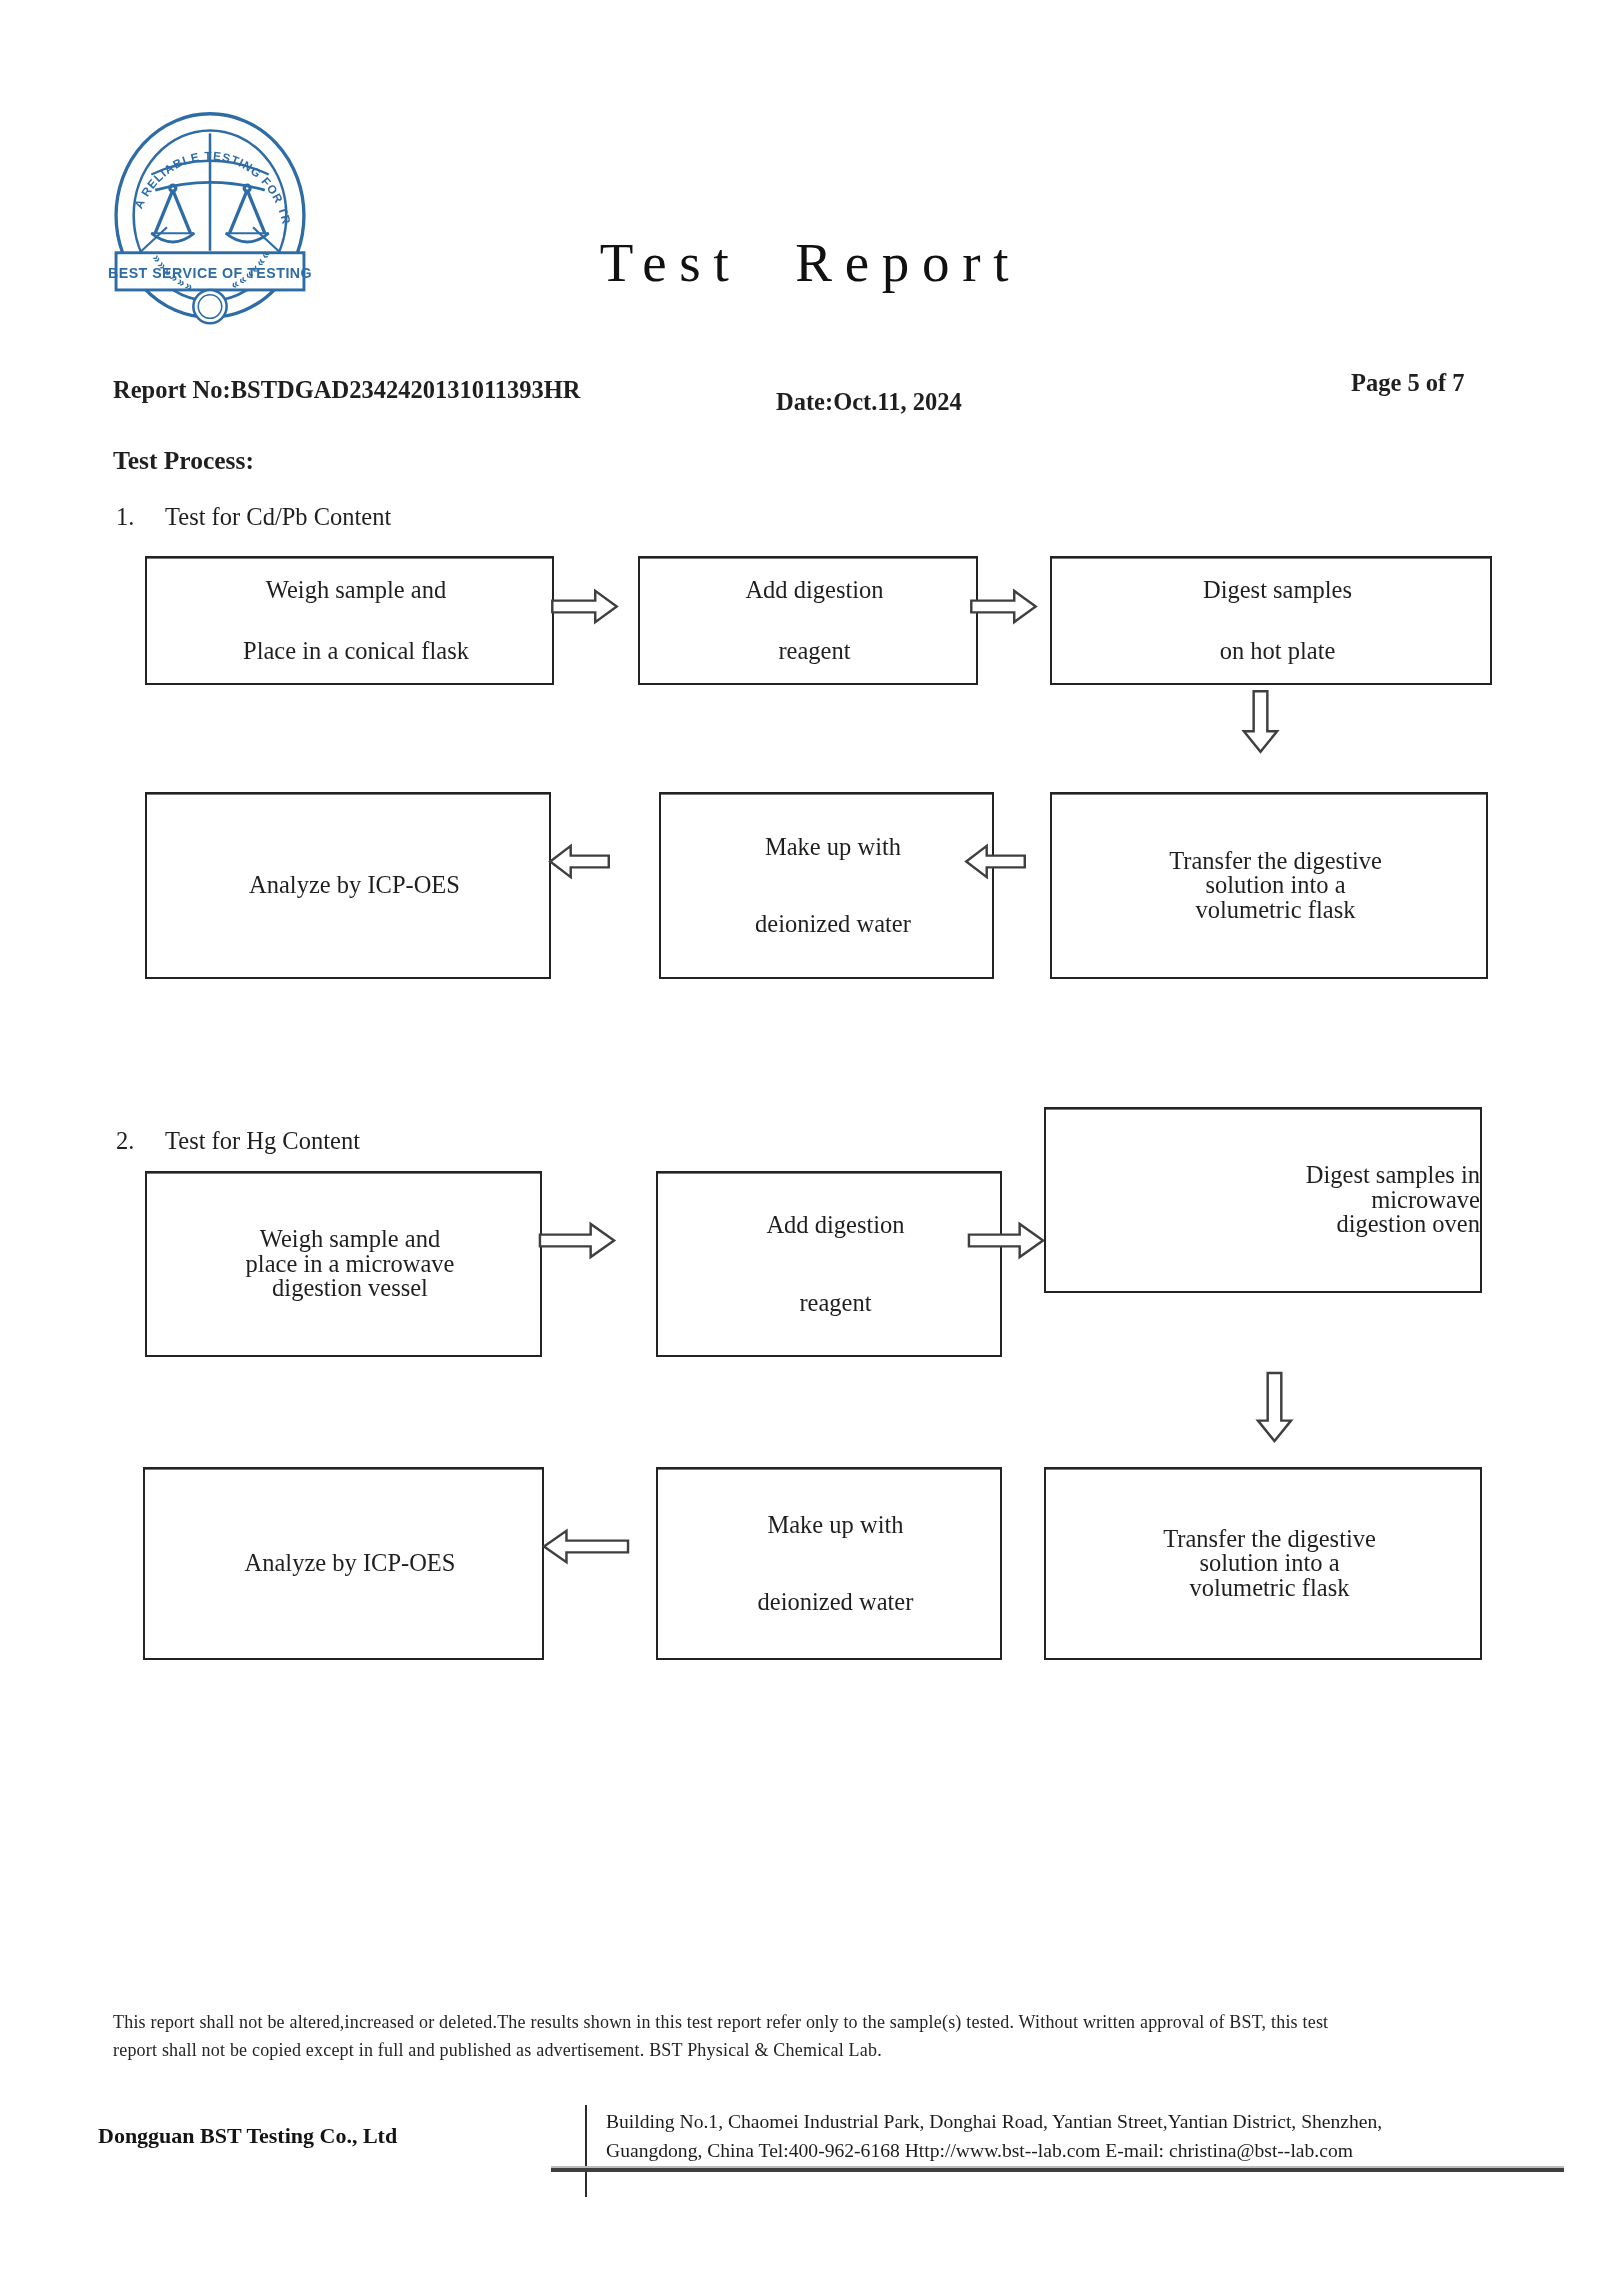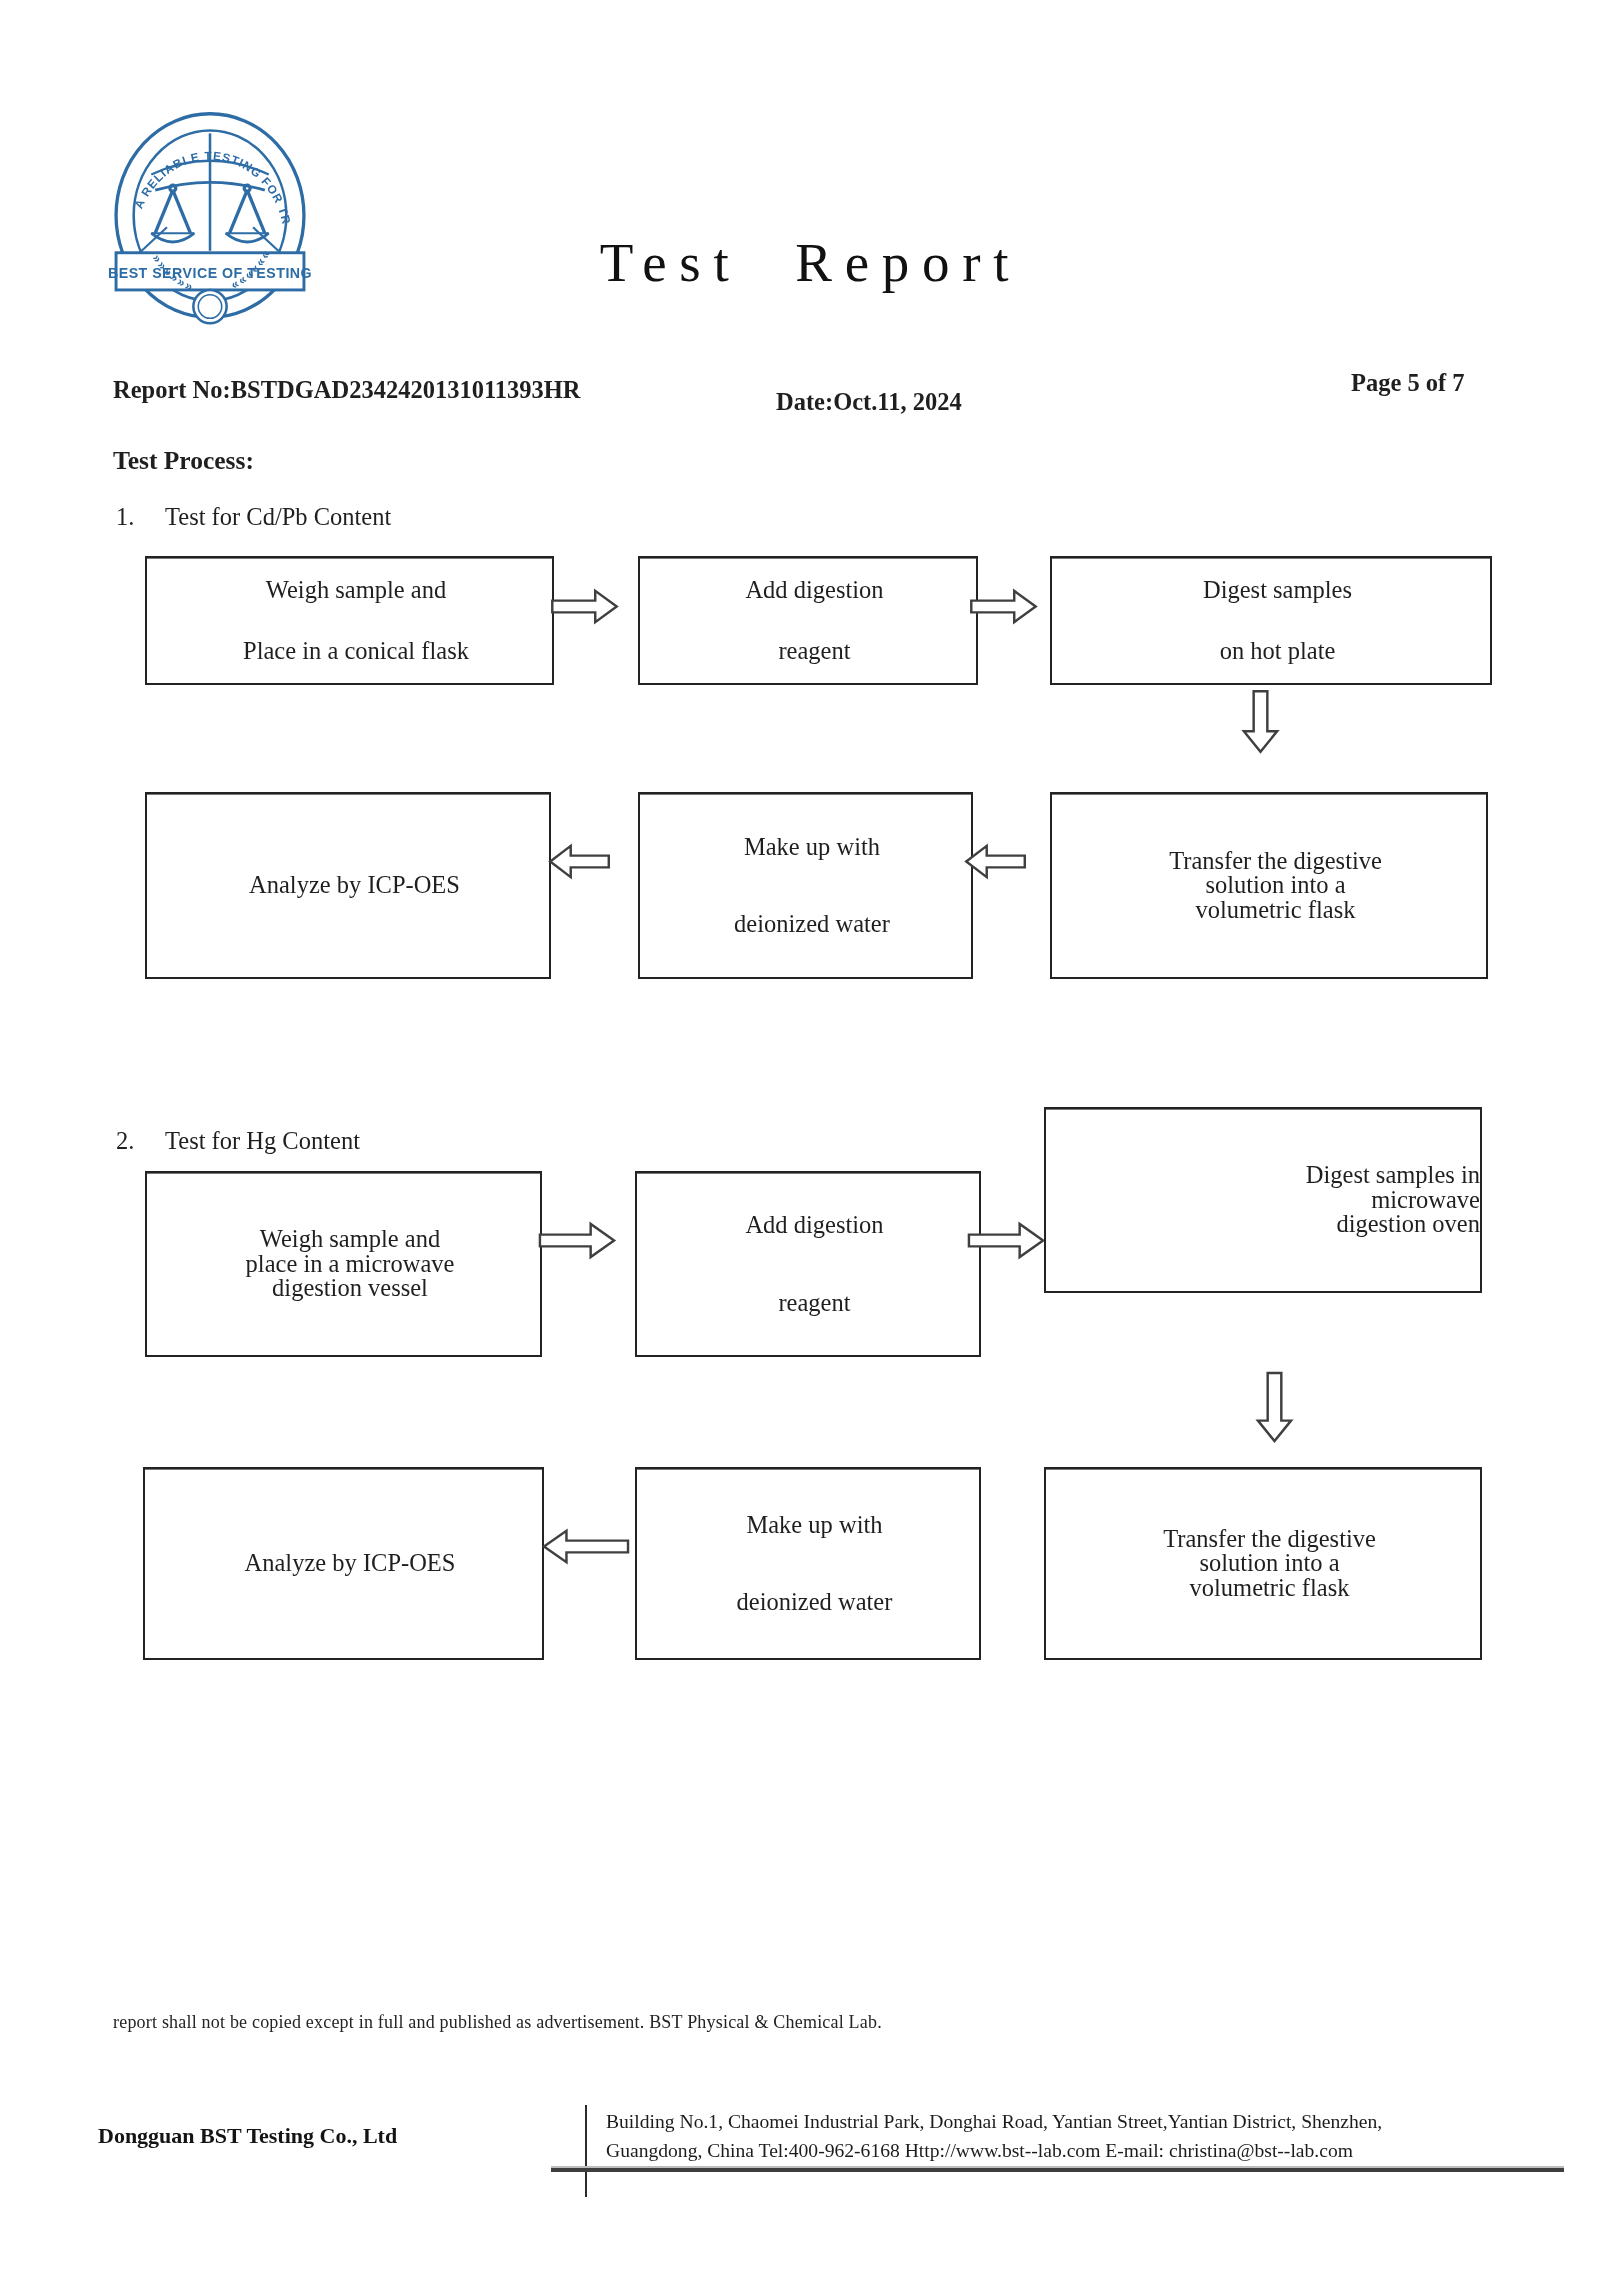--- a/index.html
+++ b/index.html
@@ -38,21 +38,21 @@
     background:#fff;
     display:flex;flex-direction:column;
     align-items:center;justify-content:center;
     text-align:center;
     font-size:24.5px;line-height:1;
     box-shadow:0 1px 0 #777 inset;
     padding-left:13px;
   }
   .gap-s{}
   .gap-m{gap:37px;}
-  .gap-l{gap:53px;}
+  .gap-l{gap:53px;margin-left:21px;}
   .arrow{position:absolute;}
   .arrow svg{display:block;}
   .flip{transform:scaleX(-1);}
   
   .disclaimer{
     position:absolute;left:113px;top:2009px;width:1411px;
     font-size:18px;line-height:1.55;letter-spacing:0.2px;
     color:#242424;
   }
   .disclaimer div{white-space:nowrap;}
@@ -239,20 +239,21 @@
     <div>Make up with</div>
     <div>deionized water</div>
   </div>
   <div class="fbox gap-s" style="left:1044px;top:1467px;width:421px;height:189px;">
     <div>Transfer the digestive</div>
     <div>solution into a</div>
     <div>volumetric flask</div>
   </div>
 
   <div class="disclaimer">
+    <div>This report shall not be altered,increased or deleted.The results shown in this test report refer only to the sample(s) tested. Without written approval of BST, this test</div>
     <div>report shall not be copied except in full and published as advertisement. BST Physical &amp; Chemical Lab.</div>
   </div>
 
   <div class="company">Dongguan BST Testing Co., Ltd</div>
   <div class="footer-vline"></div>
   <div class="address">
     <div>Building No.1, Chaomei Industrial Park, Donghai Road, Yantian Street,Yantian District, Shenzhen,</div>
     <div>Guangdong, China   Tel:400-962-6168   Http://www.bst--lab.com   E-mail: christina@bst--lab.com</div>
   </div>
   <div class="footer-hline"></div>

